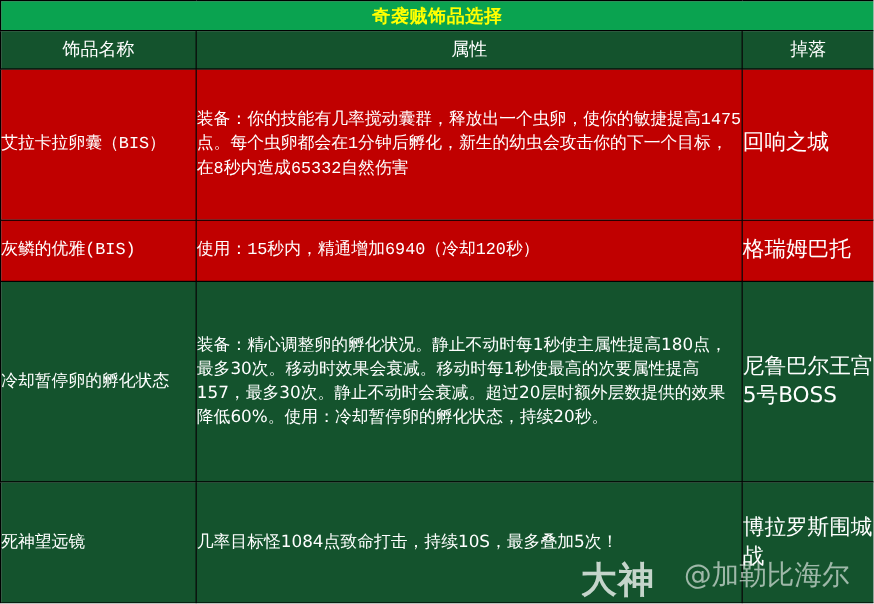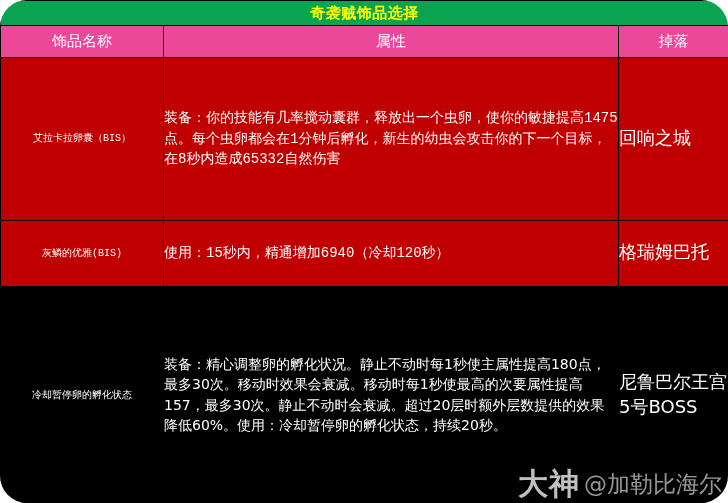--- a/index.html
+++ b/index.html
@@ -7,21 +7,20 @@
     padding: 0;
     background: #ffffff;
   }
   #app {
     position: relative;
     width: 728px;
     height: 503px;
     overflow: hidden;
     font-family: "DejaVu Sans", "Liberation Sans", sans-serif;
     background: #ffffff;
-    border-radius: 27px;
   }
   table.trinket-table {
     width: 728px;
     height: 503px;
     border-collapse: collapse;
     table-layout: fixed;
   }
   table.trinket-table td,
   table.trinket-table th {
     border: 1px solid #000000;
@@ -34,61 +33,60 @@
     background: #0aa350;
     color: #ffff00;
     text-align: center;
     font-size: 15px;
     font-weight: bold;
     height: 24px;
     letter-spacing: 0.5px;
   }
   
   .col-head {
-    background: #ec4899;
+    background: #14532d;
     color: #ffffff;
     text-align: center;
     font-size: 15px;
     height: 31px;
     font-weight: normal;
   }
   
   .cell-name {
-    text-align: center;
-    font-size: 10px;
+    text-align: left;
+    font-size: 14px;
     color: #ffffff;
     padding: 3px 4px;
     line-height: 1.35;
   }
   .cell-attr {
     text-align: left;
     font-size: 14px;
     color: #ffffff;
     padding: 5px 6px 5px 8px;
     line-height: 1.45;
   }
   .cell-drop {
     text-align: left;
     font-size: 18px;
     color: #ffffff;
     padding: 3px 4px;
     line-height: 1.35;
   }
   
   tr.row-red > td { background: #c00000; font-family: Liberation Mono, monospace; }
-  tr.row-blue > td { background: #000000; }
+  tr.row-blue > td { background: #14532d; }
 
   
   .watermark {
     position: absolute;
-    right: 6px;
+    right: 20px;
     bottom: 4px;
     display: flex;
-    align-items: center;
-    gap: 4px;
+    gap: 24px;
     pointer-events: none;
     opacity: 0.82;
   }
   .watermark .wm-logo {
     font-size: 30px;
     font-weight: bold;
     color: rgba(255,255,255,0.92);
     line-height: 1;
     letter-spacing: 1px;
   }
@@ -131,20 +129,25 @@
         <td class="cell-drop">格瑞姆巴托</td>
       </tr>
 
       <tr class="row-blue">
         <td class="cell-name">冷却暂停卵的孵化状态</td>
         <td class="cell-attr">装备：精心调整卵的孵化状况。静止不动时每1秒使主属性提高180点，最多30次。移动时效果会衰减。移动时每1秒使最高的次要属性提高157，最多30次。静止不动时会衰减。超过20层时额外层数提供的效果降低60%。使用：冷却暂停卵的孵化状态，持续20秒。</td>
         <td class="cell-drop">尼鲁巴尔王宫5号BOSS</td>
       </tr>
 
 
+      <tr class="row-blue">
+        <td class="cell-name">死神望远镜</td>
+        <td class="cell-attr">几率目标怪1084点致命打击，持续10S，最多叠加5次！</td>
+        <td class="cell-drop">博拉罗斯围城战</td>
+      </tr>
 
     </tbody>
   </table>
 
   <div class="watermark">
     <span class="wm-logo">大神</span>
     <span class="wm-handle">@加勒比海尔</span>
   </div>
 </div>
 

